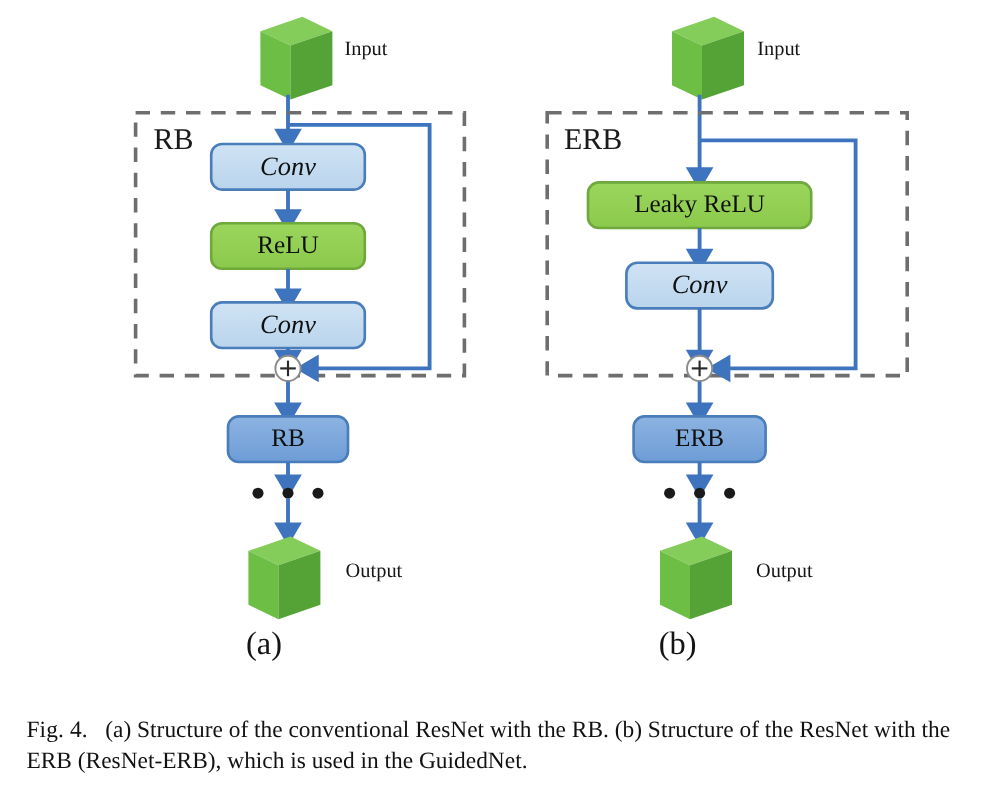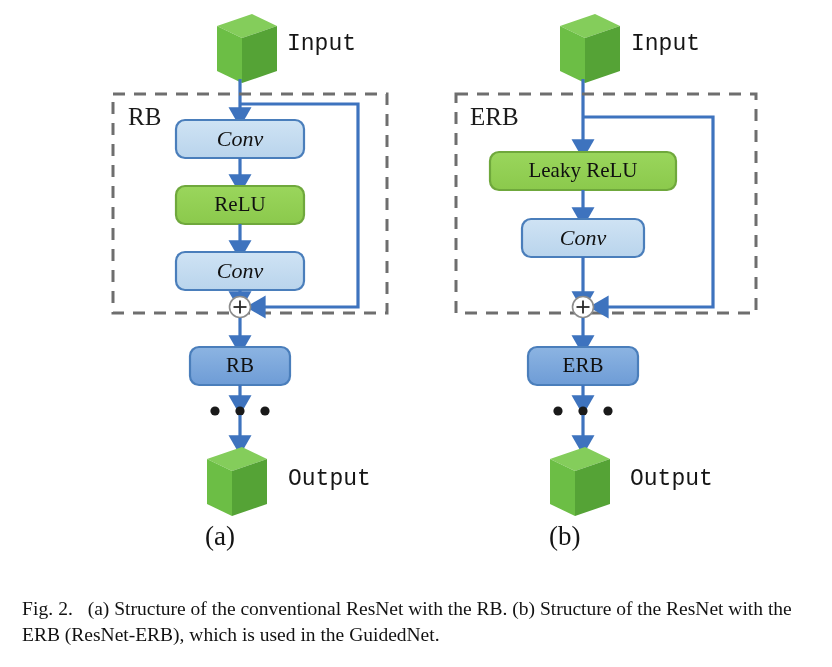--- a/index.html
+++ b/index.html
@@ -1,21 +1,21 @@
 <!DOCTYPE html>
 <html><head>
 <meta charset="utf-8">
 <style>
   html,body{margin:0;padding:0;background:#ffffff;}
   body{width:832px;height:667px;position:relative;overflow:hidden;
        font-family:"Liberation Serif",serif;color:#1a1a1a;}
   #fig{position:absolute;left:0;top:0;width:832px;height:667px;}
   svg{position:absolute;left:0;top:0;width:832px;height:667px;}
   .lbl{position:absolute;white-space:nowrap;}
-  .io-label{font-size:23px;font-family:Liberation Mono, monospace;color:#161616;}
+  .io-label{font-size:17px;font-family:Liberation Serif, serif;color:#161616;}
   .panel-label{font-size:25px;font-family:"Liberation Serif",serif;color:#1b1b1b;}
   .subcap{font-size:27px;font-family:"Liberation Serif",serif;color:#141414;}
   .box-text{font-size:21px;font-family:"Liberation Serif",serif;
             fill:#101010;dominant-baseline:middle;text-anchor:middle;}
   .box-text.italic{font-style:italic;font-size:22px;}
   .caption{position:absolute;left:22px;top:596px;width:790px;
            font-size:19.5px;line-height:26px;font-family:"Liberation Serif",serif;
            color:#121212;text-align:left;}
   .caption .lead{letter-spacing:0.1px;}
 </style>
@@ -156,17 +156,17 @@
   <div class="lbl io-label" style="left:288px;top:466px;">Output</div>
   <div class="lbl panel-label" style="left:128px;top:103px;">RB</div>
   <div class="lbl subcap" style="left:205px;top:521px;">(a)</div>
 
   <div class="lbl io-label" style="left:631px;top:31px;">Input</div>
   <div class="lbl io-label" style="left:630px;top:466px;">Output</div>
   <div class="lbl panel-label" style="left:470px;top:103px;">ERB</div>
   <div class="lbl subcap" style="left:549px;top:521px;">(b)</div>
 
   <div class="caption">
-    <span class="lead">Fig. 2.</span>&nbsp;&nbsp;&nbsp;<span>(a) Structure of the conventional ResNet with the RB. (b) Structure</span>
+    <span class="lead">Fig. 4.</span>&nbsp;&nbsp;&nbsp;<span>(a) Structure of the conventional ResNet with the RB. (b) Structure</span>
     <span>of the ResNet with the ERB (ResNet-ERB), which is used in the GuidedNet.</span>
   </div>
 
 </div>
 
 </body></html>

